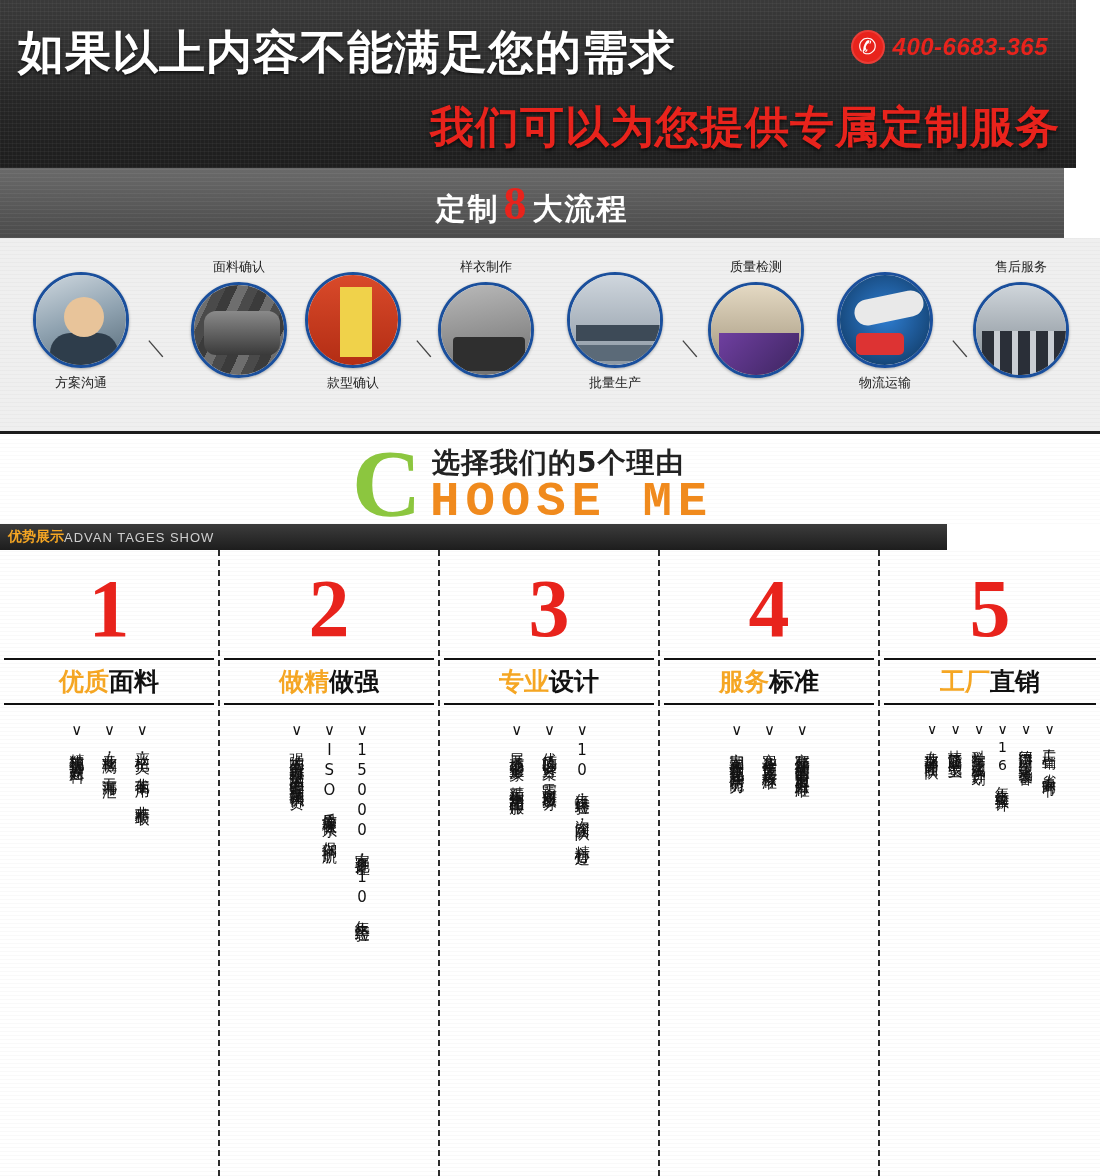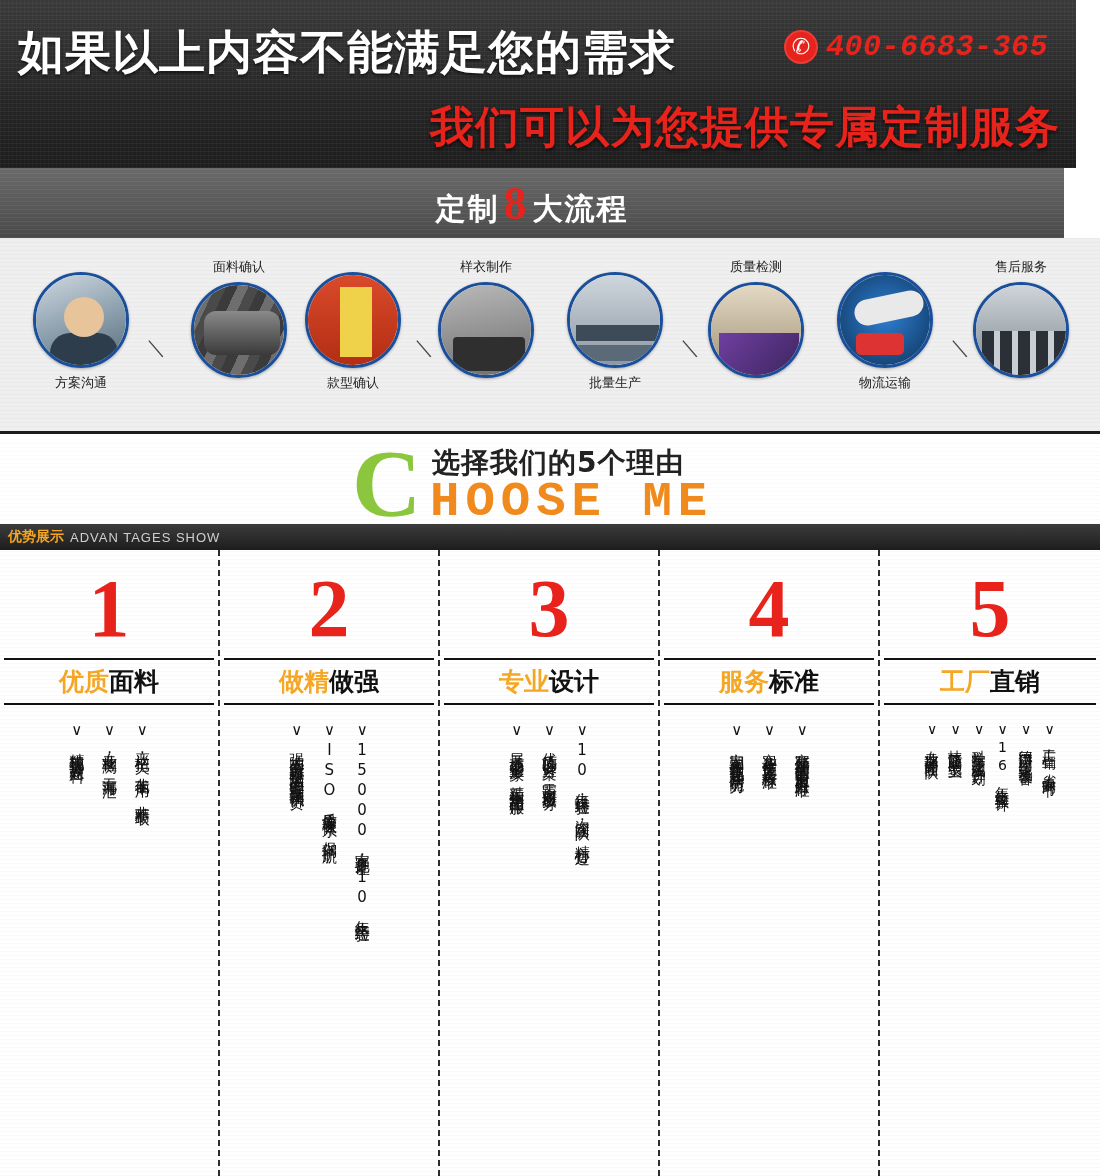--- a/index.html
+++ b/index.html
@@ -36,22 +36,22 @@
     position:absolute; right:28px; top:30px;
     display:flex; align-items:center; gap:8px;
   }
   .phone-icon {
     width:34px; height:34px; border-radius:50%;
     background:#e8231c; color:#fff; display:flex;
     align-items:center; justify-content:center; font-size:22px;
     box-shadow:0 0 0 2px rgba(255,255,255,.12) inset;
   }
   .phone-num {
-    color:#e8231c; font-size:30px; font-weight:bold; font-style:italic;
-    font-family:Liberation Mono, monospace; letter-spacing:.5px;
+    color:#e8231c; font-size:24px; font-weight:bold; font-style:italic;
+    font-family:Liberation Sans, sans-serif; letter-spacing:.5px;
   }
 
   
   .band8 {
     position:relative; width:1064px; height:70px;
     background:#5b5b5b;
     background-image:
       repeating-linear-gradient(0deg, rgba(255,255,255,.05) 0px, rgba(255,255,255,.05) 1px, rgba(0,0,0,0) 1px, rgba(0,0,0,0) 4px),
       linear-gradient(180deg,#6a6a6a,#4a4a4a);
     display:flex; align-items:center; justify-content:center;
@@ -125,26 +125,26 @@
     font-family:"DejaVu Sans", sans-serif;
   }
   .choose-en {
     position:absolute; left:430px; top:44px;
     font-family:Liberation Mono, monospace; font-size:49px; font-weight:bold;
     color:#f08a1d; letter-spacing:6px; line-height:1;
   }
 
   
   .advbar {
-    position:relative; width:1100px; height:26px;
+    position:relative; width:947px; height:26px;
     background:linear-gradient(180deg,#3c3c3c,#1d1d1d);
     display:flex; align-items:center;
   }
   .advbar .cn { color:#f5a623; font-size:14px; font-weight:bold; margin-left:8px; }
-  .advbar .en { color:#cfcfcf; font-size:13px; margin-left:6px; letter-spacing:1px; }
+  .advbar .en { color:#cfcfcf; font-size:13px; letter-spacing:1px; }
 
   
   .reasons {
     position:relative; width:1100px; height:626px; background:#fff;
     background-image:repeating-linear-gradient(0deg, rgba(0,0,0,.022) 0px, rgba(0,0,0,.022) 1px, rgba(0,0,0,0) 1px, rgba(0,0,0,0) 4px);
     display:flex;
   }
   .rcol {
     width:220px; position:relative; height:626px;
     border-right:2px dashed #2b2b2b;

